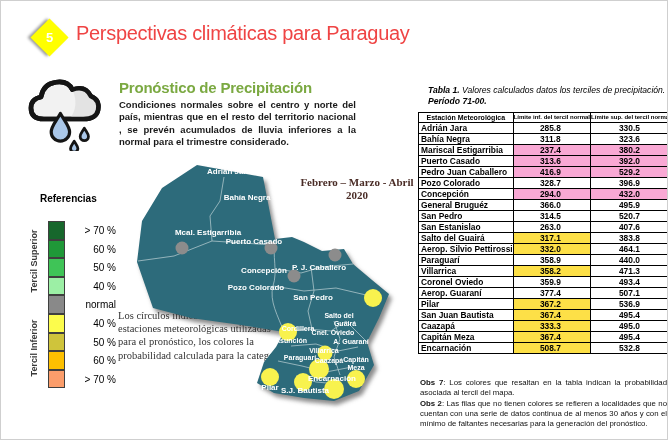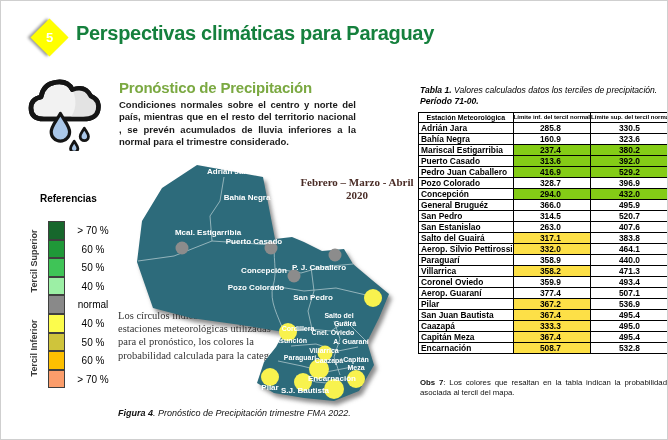--- a/index.html
+++ b/index.html
@@ -11,38 +11,38 @@
   }
   
   #badge {
     position:absolute; left:35px; top:23px; width:27px; height:27px;
     background:#ffff00; transform:rotate(45deg);
     box-shadow:-2px 2px 3px #9a9a9a;
     display:flex; align-items:center; justify-content:center;
   }
   #badge span { transform:rotate(-45deg); color:#ffffff; font-weight:bold; font-size:13px; }
   #page-title {
-    position:absolute; left:75px; top:21px; font-size:20px; font-weight:bold;
-    color:#15803d; letter-spacing:-0.3px; white-space:nowrap;text-align:center;
+    position:absolute; left:75px; top:21px; font-size:20px; font-weight:normal;
+    color:#ef4444; letter-spacing:-0.3px; white-space:nowrap;text-align:center;
   }
   
   #cloud-icon { position:absolute; left:18px; top:64px; }
   #forecast-heading {
     position:absolute; left:118px; top:78px; font-size:15px; font-weight:bold;
     color:#7ba942; letter-spacing:-0.2px;
   }
   #forecast-body {
     position:absolute; left:118px; top:98px; width:237px; font-size:9.5px;
     font-weight:bold; color:#1a1a1a; text-align:justify; line-height:12.3px;
   }
   #legend-title { position:absolute; left:39px; top:192px; font-size:10px; font-weight:bold; color:#000; }
   #legend { position:absolute; left:47px; top:221px; }
   .legend-row { position:relative; height:18.6px; }
   .legend-swatch { position:absolute; left:0; top:0; width:17px; height:18.6px; border:1px solid #3f3f3f; margin-top:-1px; }
-  .legend-label { position:absolute; left:22px; top:3px; width:46px; font-size:10px; color:#000; text-align:center; white-space:nowrap; }
+  .legend-label { position:absolute; left:22px; top:3px; width:46px; font-size:10px; color:#000; text-align:right; white-space:nowrap; }
   .tercil-label {
     position:absolute; width:84px; text-align:center; font-size:9px; font-weight:bold; color:#3a3a3a;
     transform:rotate(-90deg);
   }
   #map-note {
     position:absolute; left:117px; top:308px; width:172px;
     font-family:"Liberation Serif", serif; font-size:10.5px; line-height:13.2px; color:#333;
   }
   #figure-caption {
     position:absolute; left:117px; top:407px; font-size:9px; font-style:italic; color:#111;
@@ -55,29 +55,29 @@
   #period {
     position:absolute; left:293px; top:175px; width:126px; text-align:center;
     font-family:"Liberation Serif", serif; font-weight:bold; font-size:11px;
     color:#4a2c26; line-height:13px;
   }
   
   #table-title {
     position:absolute; left:419px; top:84px; width:248px; font-size:8.6px;
     font-style:italic; color:#000; line-height:11px;
   }
-  #table-title b { font-weight:bold; }
+  #table-title b { font-weight:bold;margin-left:8px; }
   #stations-table { position:absolute; left:417px; top:111px; border-collapse:collapse; table-layout:fixed; }
   #stations-table th, #stations-table td { border:1px solid #000; overflow:hidden; white-space:nowrap; }
   #stations-table th { font-weight:bold; text-align:center; }
   th.col-station { width:120px; font-size:7px; }
   th.col-limit { width:64px; font-size:6px; line-height:6.6px; padding:1px 0; }
   td.cell-station { font-size:8.4px; font-weight:bold; padding:0 0 0 2px; height:10.6px; }
   td.cell-val { font-size:8.4px; font-weight:bold; text-align:center; padding:0 3px 0 0; }
-  td.hl-gray { background:#84cc16; }
+  td.hl-gray { background:#f9a8d4; }
   td.hl-yellow { background:#fde047; }
   #obs {
     position:absolute; left:419px; top:377px; width:247px; font-size:7.8px;
     color:#111; text-align:justify; line-height:10.3px;
   }
   #obs p { margin:0; }
   #obs b { font-weight:bold; }
 </style>
 </head>
 <body>
@@ -137,21 +137,20 @@
       </div>
       <div class="legend-row">
         <div class="legend-swatch" style="background: rgb(251, 157, 107);"></div>
         <div class="legend-label">&gt; 70 %</div>
       </div>
     </div>
   <div class="tercil-label" style="left:-9px; top:255px;">Tercil Superior</div>
   <div class="tercil-label" style="left:-9px; top:342px;">Tercil Inferior</div>
 
   <div id="map-note">Los círculos indican la ubicación de las estaciones meteorológicas utilizadas para el pronóstico, los colores la probabilidad calculada para la categoría.</div>
-  <div id="figure-caption"><b>Figura 4</b><span>. Pronóstico de Precipitación trimestre FMA 2022.</span></div>
 
   <svg id="map-svg" width="290" height="250" viewBox="0 0 290 250">
     <g id="country">
       <path id="country-shape" d="M 71,4 L 137,16 L 149,78 L 166,76 L 178,81 L 196,90 L 218,88 L 227,103 L 246,119 L 263,133
            L 253,157 L 241,181 L 248,204 L 233,230 L 208,240 L 178,237 L 148,232 L 131,222 L 138,201
            L 150,186 L 158,171 L 115,164 L 65,157 L 27,147 L 11,101 L 16,60 L 36,27 Z" fill="#2d6b7b"></path>
     </g>
     <g id="dept-lines" fill="none" stroke-width="0.8" opacity="0.75" stroke="#d8e4e6">
       <path d="M 149,78 C 146,95 152,110 147,125 C 143,140 152,155 158,171"></path>
       <path d="M 98,16 L 94,40 L 84,55 L 86,80"></path>
@@ -224,21 +223,21 @@
       </tr>
     </thead>
     <tbody id="table-body">
         <tr>
           <td class="cell-station">Adrián Jara</td>
           <td class="cell-val">285.8</td>
           <td class="cell-val">330.5</td>
         </tr>
         <tr>
           <td class="cell-station">Bahía Negra</td>
-          <td class="cell-val">160.9</td>
+          <td class="cell-val">311.8</td>
           <td class="cell-val">323.6</td>
         </tr>
         <tr>
           <td class="cell-station">Mariscal Estigarribia</td>
           <td class="cell-val hl-gray">237.4</td>
           <td class="cell-val hl-gray">380.2</td>
         </tr>
         <tr>
           <td class="cell-station">Puerto Casado</td>
           <td class="cell-val hl-gray">313.6</td>
@@ -327,15 +326,16 @@
         <tr>
           <td class="cell-station">Encarnación</td>
           <td class="cell-val hl-yellow">508.7</td>
           <td class="cell-val">532.8</td>
         </tr>
       </tbody>
   </table>
 
   <div id="obs">
       <p><b>Obs 7</b>: Los colores que resaltan en la tabla indican la probabilidad asociada al tercil del mapa.</p>
+      <p><b>Obs 2</b>: Las filas que no tienen colores se refieren a localidades que no cuentan con una serie de datos continua de al menos 30 años y con el mínimo de faltantes necesarias para la generación del pronóstico.</p>
     </div>
 
 </div>
 
 </body></html>

